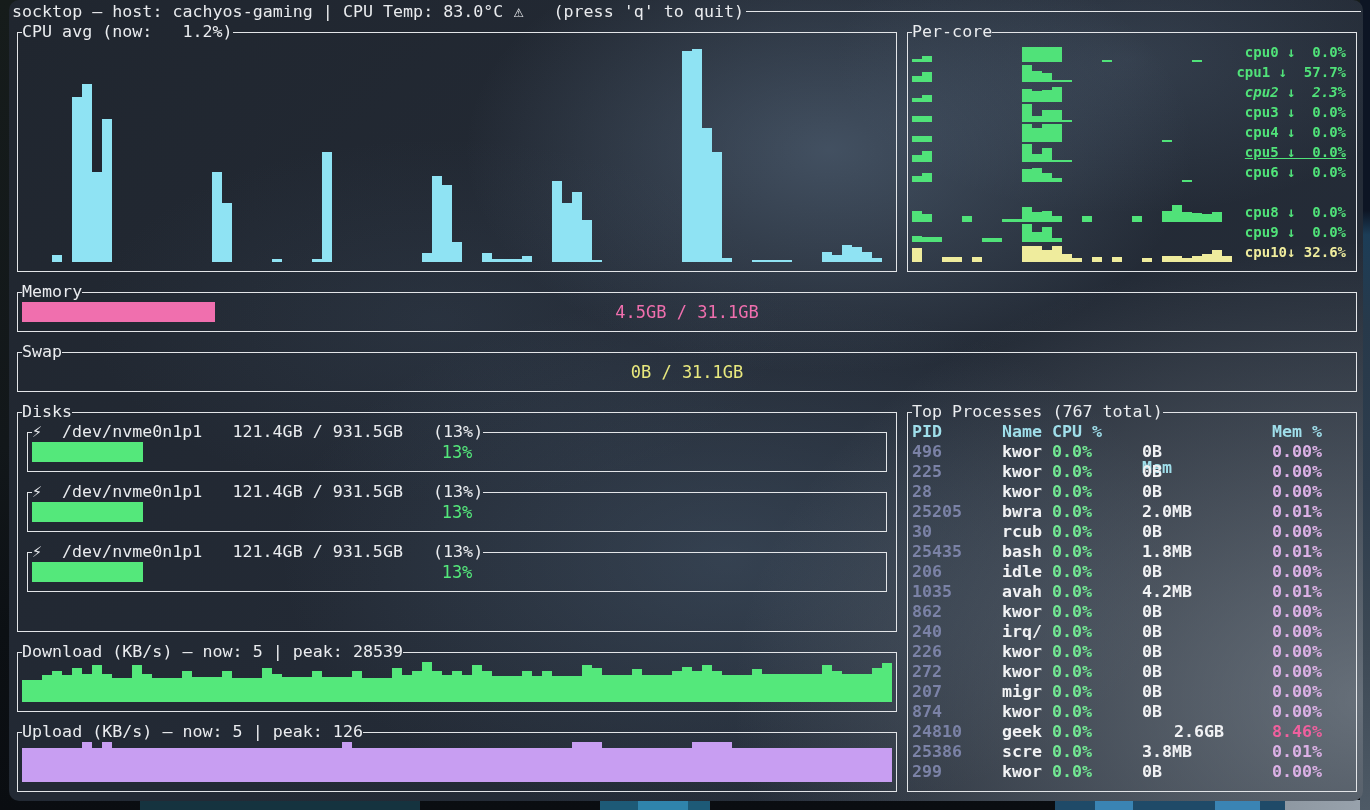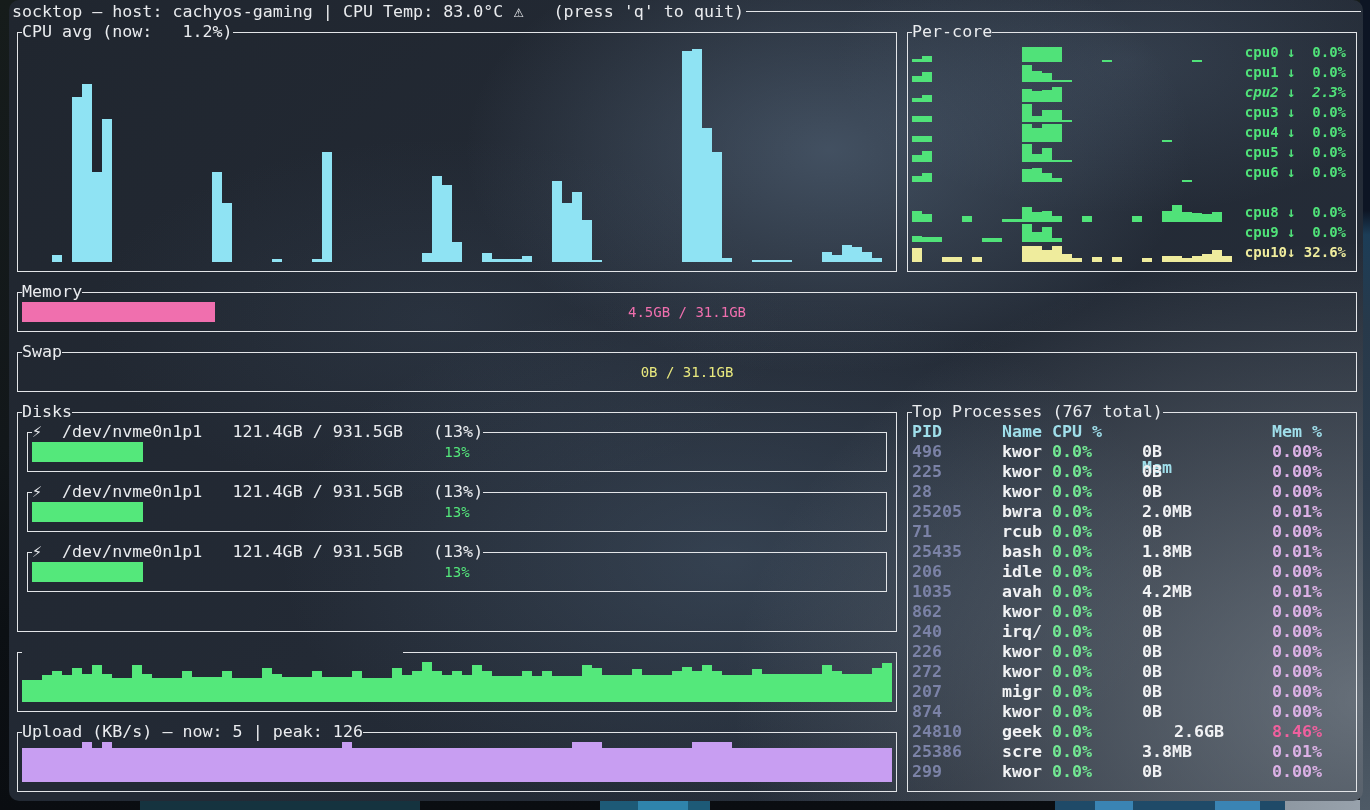--- a/index.html
+++ b/index.html
@@ -28,21 +28,21 @@
   }
   .t{position:absolute;font-size:16.66px;line-height:20px;white-space:pre;color:var(--fg,#e9ebee);}
   
   .panel{position:absolute;}
   .bseg{position:absolute;background:var(--c-border);}
   .ptitle{position:absolute;top:-10px;font-size:16.66px;line-height:20px;white-space:pre;color:var(--c-title_text);}
   .chart-svg{position:absolute;display:block;}
   
   .gauge{position:absolute;height:20px;}
   .gauge-fill{position:absolute;left:0;top:0;height:20px;}
-  .gauge-label{position:absolute;left:0;right:0;top:0;height:20px;text-align:center;font-size:14px;line-height:20px;white-space:pre;}
+  .gauge-label{position:absolute;left:0;right:0;top:0;height:20px;text-align:center;font-size:17px;line-height:20px;white-space:pre;}
   
   .core-row{position:absolute;left:0;width:100%;height:20px;}
   .core-spark{position:absolute;left:5px;top:0;}
   .core-label{position:absolute;right:11px;top:0;font-size:14px;line-height:20px;white-space:pre;font-weight:bold;}
   
   .proc-cell{position:absolute;top:0;font-size:16.66px;line-height:20px;white-space:pre;font-weight:bold;}
   .proc-row,.proc-header{position:absolute;left:0;width:100%;height:20px;}
   
   #titlebar-line{position:absolute;height:1px;background:var(--c-border);top:11px;}
 </style>
@@ -135,21 +135,21 @@
           <div class="core-row" style="top: 20px;">
             <svg width="320" height="20" class="core-spark" shape-rendering="crispEdges">
               <rect x="0" y="14" width="10" height="6" fill="#50e279"></rect>
               <rect x="10" y="10" width="10" height="10" fill="#50e279"></rect>
               <rect x="110" y="3" width="10" height="17" fill="#50e279"></rect>
               <rect x="120" y="9" width="10" height="11" fill="#50e279"></rect>
               <rect x="130" y="11" width="10" height="9" fill="#50e279"></rect>
               <rect x="140" y="18" width="10" height="2" fill="#50e279"></rect>
               <rect x="150" y="18" width="10" height="2" fill="#50e279"></rect>
             </svg>
-            <span class="core-label" style="color: rgb(80, 226, 121);">cpu1 ↓  0.0%</span>
+            <span class="core-label" style="color: rgb(80, 226, 121);">cpu1 ↓  57.7%</span>
           </div>
           <div class="core-row" style="top: 40px; font-style: italic;">
             <svg width="320" height="20" class="core-spark" shape-rendering="crispEdges">
               <rect x="0" y="16" width="10" height="4" fill="#50e279"></rect>
               <rect x="10" y="13" width="10" height="7" fill="#50e279"></rect>
               <rect x="110" y="7" width="10" height="13" fill="#50e279"></rect>
               <rect x="120" y="9" width="10" height="11" fill="#50e279"></rect>
               <rect x="130" y="8" width="10" height="12" fill="#50e279"></rect>
               <rect x="140" y="5" width="10" height="15" fill="#50e279"></rect>
             </svg>
@@ -182,21 +182,21 @@
           <div class="core-row" style="top: 100px;">
             <svg width="320" height="20" class="core-spark" shape-rendering="crispEdges">
               <rect x="0" y="13" width="10" height="7" fill="#50e279"></rect>
               <rect x="10" y="9" width="10" height="11" fill="#50e279"></rect>
               <rect x="110" y="2" width="10" height="18" fill="#50e279"></rect>
               <rect x="120" y="12" width="10" height="8" fill="#50e279"></rect>
               <rect x="130" y="6" width="10" height="14" fill="#50e279"></rect>
               <rect x="140" y="18" width="10" height="2" fill="#50e279"></rect>
               <rect x="150" y="18" width="10" height="2" fill="#50e279"></rect>
             </svg>
-            <span class="core-label" style="color: rgb(80, 226, 121);">cpu5 ↓  0.0%</span>
+            <span class="core-label" style="color: rgb(80, 226, 121); text-decoration: underline;">cpu5 ↓  0.0%</span>
           </div>
           <div class="core-row" style="top: 120px;">
             <svg width="320" height="20" class="core-spark" shape-rendering="crispEdges">
               <rect x="0" y="14" width="10" height="6" fill="#50e279"></rect>
               <rect x="10" y="11" width="10" height="9" fill="#50e279"></rect>
               <rect x="110" y="7" width="10" height="13" fill="#50e279"></rect>
               <rect x="120" y="6" width="10" height="14" fill="#50e279"></rect>
               <rect x="130" y="11" width="10" height="9" fill="#50e279"></rect>
               <rect x="140" y="16" width="10" height="4" fill="#50e279"></rect>
               <rect x="270" y="18" width="10" height="2" fill="#50e279"></rect>
@@ -339,20 +339,21 @@
           </div>
         </div>
     <div class="bseg" style="left: 0px; top: 0px; width: 1px; height: 220px;"></div>
         <div class="bseg" style="left: 879px; top: 0px; width: 1px; height: 220px;"></div>
         <div class="bseg" style="left: 0px; top: 219px; width: 880px; height: 1px;"></div>
         <div class="bseg" style="left: 0px; top: 0px; width: 5px; height: 1px;"></div>
         <div class="bseg" style="left: 55px; top: 0px; width: 825px; height: 1px;"></div>
       </div>
 
     <div class="panel" id="p-down" style="left:8px;top:652px;width:880px;height:60px;">
+      <span class="ptitle" style="left:5px;">Download (KB/s) — now: 5 | peak: 28539</span>
       <svg class="chart-svg" id="down-chart" style="left:5px;top:10px;" width="870" height="40" shape-rendering="crispEdges">
           <rect x="0" y="18" width="10" height="22" fill="#54e87b"></rect>
           <rect x="10" y="18" width="10" height="22" fill="#54e87b"></rect>
           <rect x="20" y="13" width="10" height="27" fill="#54e87b"></rect>
           <rect x="30" y="9" width="10" height="31" fill="#54e87b"></rect>
           <rect x="40" y="13" width="10" height="27" fill="#54e87b"></rect>
           <rect x="50" y="6" width="10" height="34" fill="#54e87b"></rect>
           <rect x="60" y="12" width="10" height="28" fill="#54e87b"></rect>
           <rect x="70" y="3" width="10" height="37" fill="#54e87b"></rect>
           <rect x="80" y="12" width="10" height="28" fill="#54e87b"></rect>
@@ -572,21 +573,21 @@
             <span class="proc-cell" style="left: 365px; color: rgb(220, 177, 230);">0.00%</span>
           </div>
           <div class="proc-row" style="top: 80px;">
             <span class="proc-cell" style="left: 5px; color: rgb(123, 130, 166);">25205</span>
             <span class="proc-cell" style="left: 95px; color: rgb(241, 242, 244);">bwra</span>
             <span class="proc-cell" style="left: 145px; color: rgb(115, 232, 147);">0.0%</span>
             <span class="proc-cell" style="left: 235px; color: rgb(241, 242, 244);">2.0MB</span>
             <span class="proc-cell" style="left: 365px; color: rgb(220, 177, 230);">0.01%</span>
           </div>
           <div class="proc-row" style="top: 100px;">
-            <span class="proc-cell" style="left: 5px; color: rgb(123, 130, 166);">71</span>
+            <span class="proc-cell" style="left: 5px; color: rgb(123, 130, 166);">30</span>
             <span class="proc-cell" style="left: 95px; color: rgb(241, 242, 244);">rcub</span>
             <span class="proc-cell" style="left: 145px; color: rgb(115, 232, 147);">0.0%</span>
             <span class="proc-cell" style="left: 235px; color: rgb(241, 242, 244);">0B</span>
             <span class="proc-cell" style="left: 365px; color: rgb(220, 177, 230);">0.00%</span>
           </div>
           <div class="proc-row" style="top: 120px;">
             <span class="proc-cell" style="left: 5px; color: rgb(123, 130, 166);">25435</span>
             <span class="proc-cell" style="left: 95px; color: rgb(241, 242, 244);">bash</span>
             <span class="proc-cell" style="left: 145px; color: rgb(115, 232, 147);">0.0%</span>
             <span class="proc-cell" style="left: 235px; color: rgb(241, 242, 244);">1.8MB</span>

